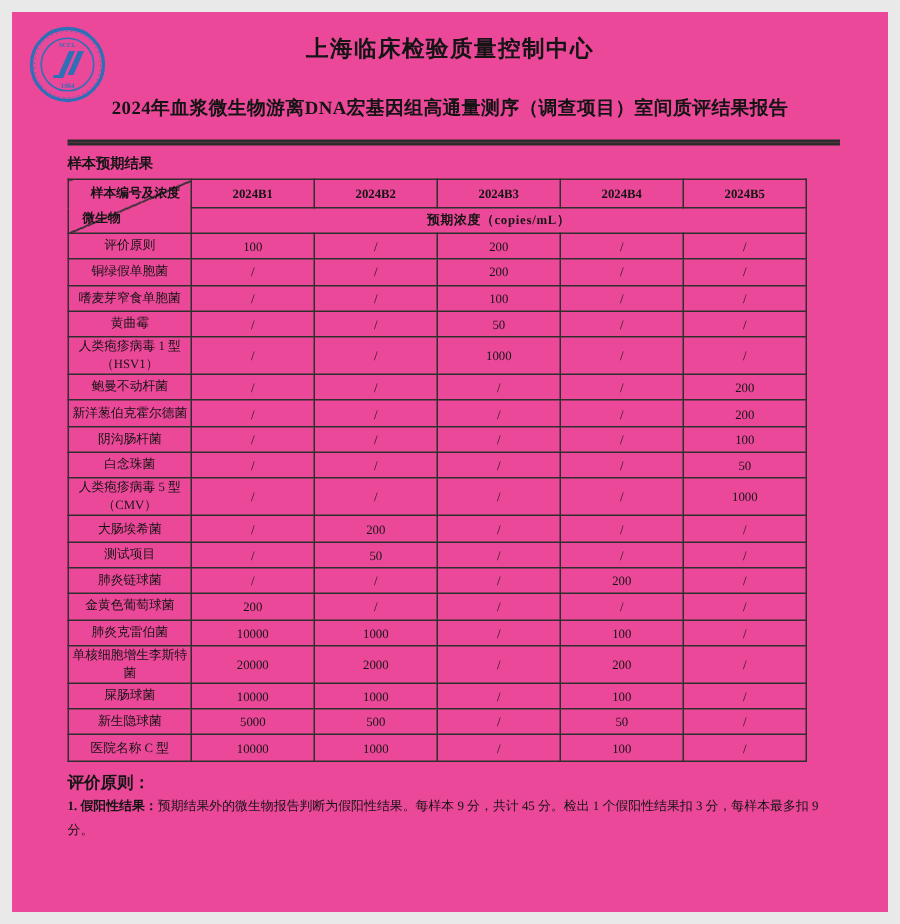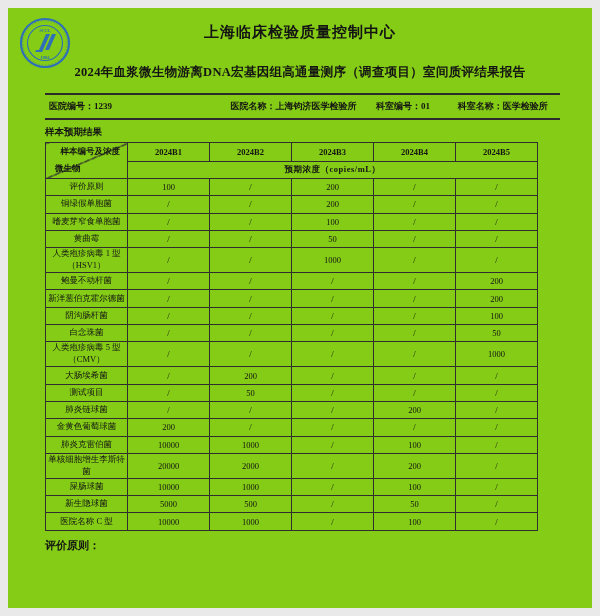--- a/index.html
+++ b/index.html
@@ -5,21 +5,21 @@
   html,body{margin:0;padding:0;}
   body{
     width:600px;height:616px;position:relative;
     background:#e9e9e9;
     font-family:"Liberation Serif","DejaVu Serif",serif;
     color:#141414;
     -webkit-font-smoothing:antialiased;
   }
   .page{
     position:absolute;left:8px;top:8px;width:584px;height:600px;
-    background:#84cc16;overflow:hidden;
+    background:#ec4899;overflow:hidden;
   }
   
   .logo{position:absolute;left:11px;top:9px;width:52px;height:52px;}
   
   .titles{text-align:center;}
   .org-title{
     margin:15px 0 0 0;font-size:15px;font-weight:bold;letter-spacing:1px;
   }
   .report-title{
     margin:22px 0 0 0;font-size:12.5px;font-weight:bold;letter-spacing:0.3px;
@@ -86,26 +86,20 @@
     </g>
     <text x="26" y="41.5" text-anchor="middle" font-size="4.5" fill="#2e6fb7" font-family="Liberation Serif, serif" font-weight="bold">1984</text>
   </svg>
 
   <div class="titles">
     <div class="org-title">上海临床检验质量控制中心</div>
     <div class="report-title">2024年血浆微生物游离DNA宏基因组高通量测序（调查项目）室间质评结果报告</div>
   </div>
 
   <div class="info-grid" id="info-grid">
-      <div class="info-row">
-        <div class="info-cell"><span>医院编号：</span><span>1239</span></div>
-        <div class="info-cell"><span>医院名称：</span><span>上海钧济医学检验所</span></div>
-        <div class="info-cell"><span>科室编号：</span><span>01</span></div>
-        <div class="info-cell"><span>科室名称：</span><span>医学检验所</span></div>
-      </div>
     </div>
 
   <div class="section-title">样本预期结果</div>
 
   <table class="results">
     <thead>
       <tr class="colhead" id="col-header-row">
         <th class="corner" rowspan="2">
           <span class="corner-top">样本编号及浓度</span>
           <span class="corner-bottom">微生物</span>
@@ -271,16 +265,19 @@
           <td>1000</td>
           <td>/</td>
           <td>100</td>
           <td>/</td>
         </tr>
       </tbody>
   </table>
 
   <div class="footer">
     <div class="principles-title">评价原则：</div>
+    <div class="principle">
+      <span class="plabel">1. 假阳性结果：</span><span>预期结果外的微生物报告判断为假阳性结果。每样本 9 分，共计 45 分。检出 1 个假阳性结果扣 3 分，每样本最多扣 9 分。</span>
+    </div>
 
   </div>
 
 </div>
 
 </body></html>

